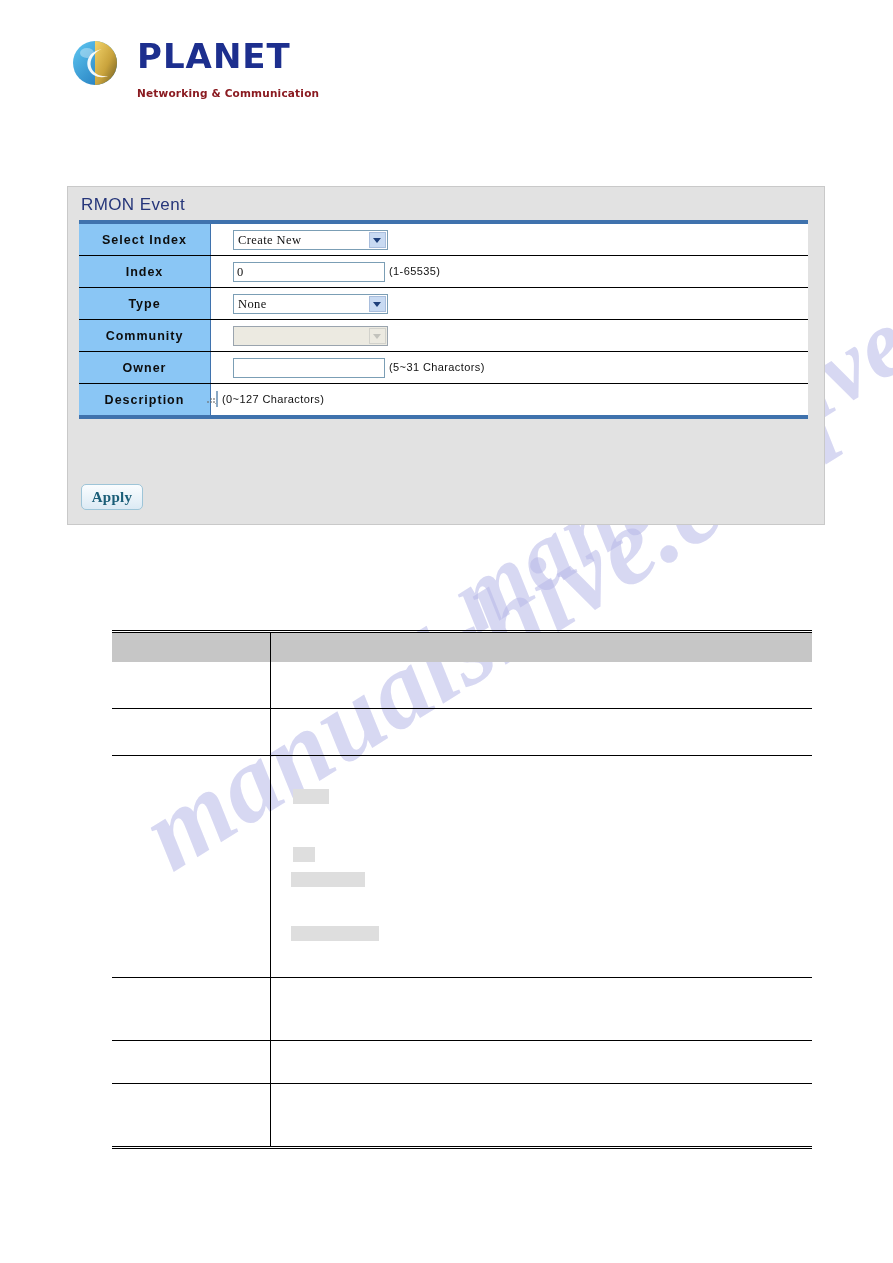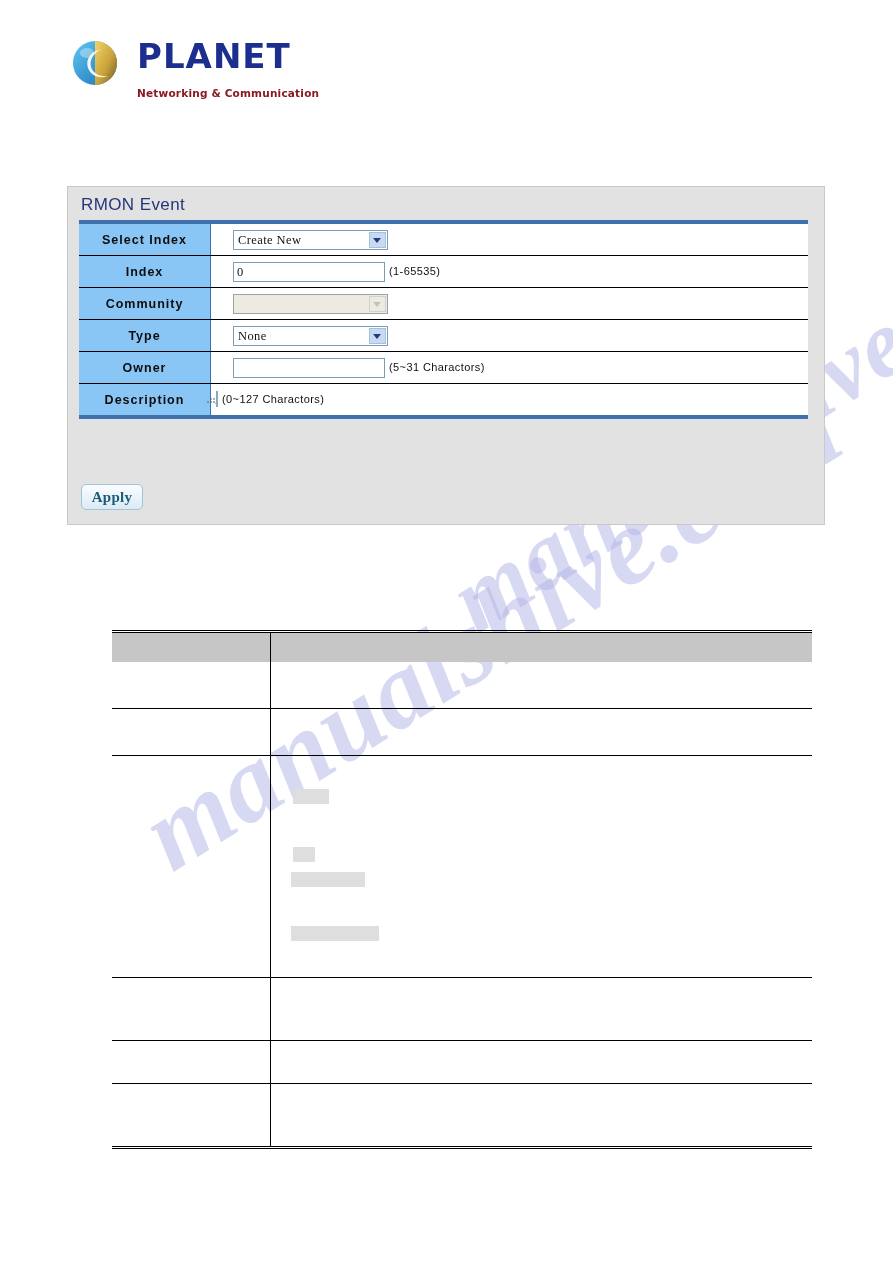--- a/index.html
+++ b/index.html
@@ -359,34 +359,34 @@
       </tr>
 
       <tr>
         <td class="lbl">Index</td>
         <td class="val">
           <span class="txt">0</span><span class="hint">(1-65535)</span>
         </td>
       </tr>
 
       <tr>
+        <td class="lbl">Type</td>
+        <td class="val">
+          <span class="sel">
+            <span class="sel-text">None</span>
+            <span class="sel-arrow"></span>
+          </span>
+        </td>
+      </tr>
+
+      <tr>
         <td class="lbl">Community</td>
         <td class="val">
           <span class="sel disabled">
             <span class="sel-text"></span>
-            <span class="sel-arrow"></span>
-          </span>
-        </td>
-      </tr>
-
-      <tr>
-        <td class="lbl">Type</td>
-        <td class="val">
-          <span class="sel">
-            <span class="sel-text">None</span>
             <span class="sel-arrow"></span>
           </span>
         </td>
       </tr>
 
       <tr>
         <td class="lbl">Owner</td>
         <td class="val">
           <span class="txt"></span><span class="hint">(5~31 Charactors)</span>
         </td>

